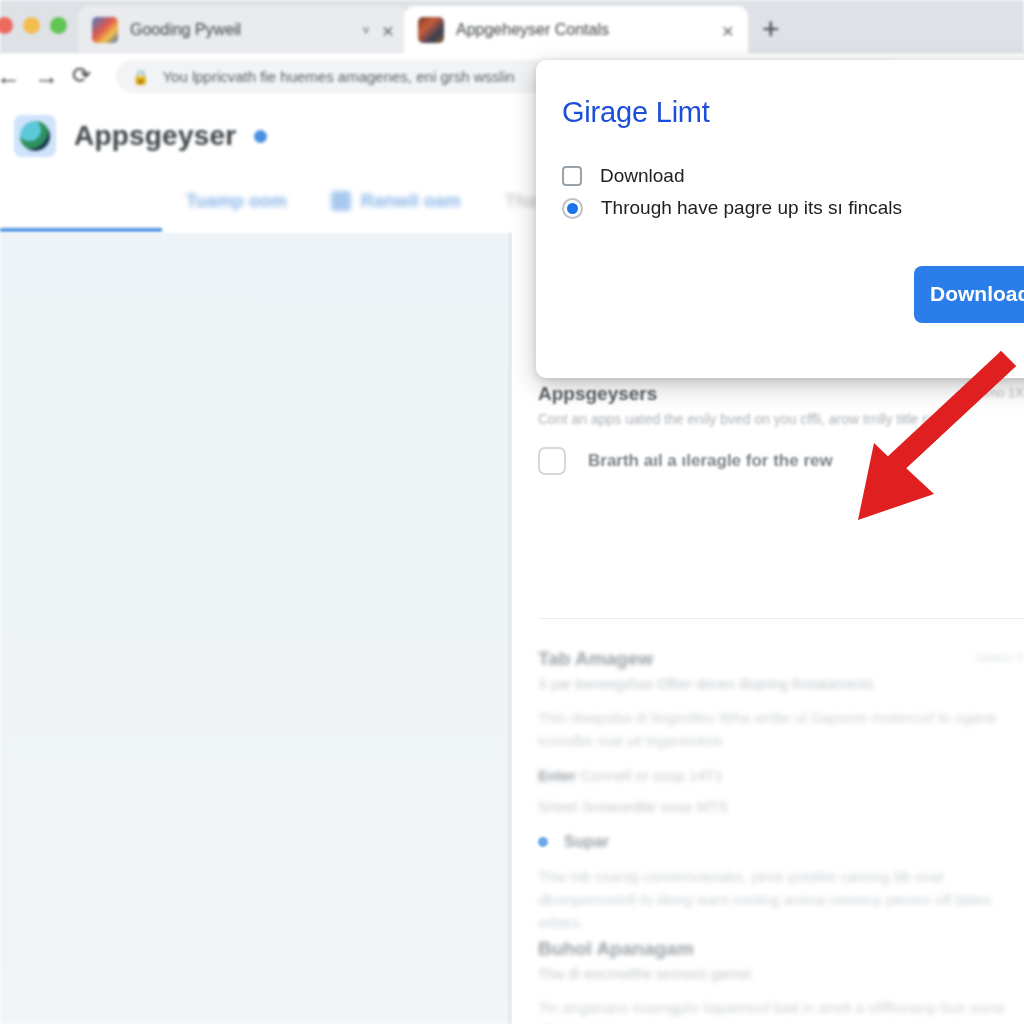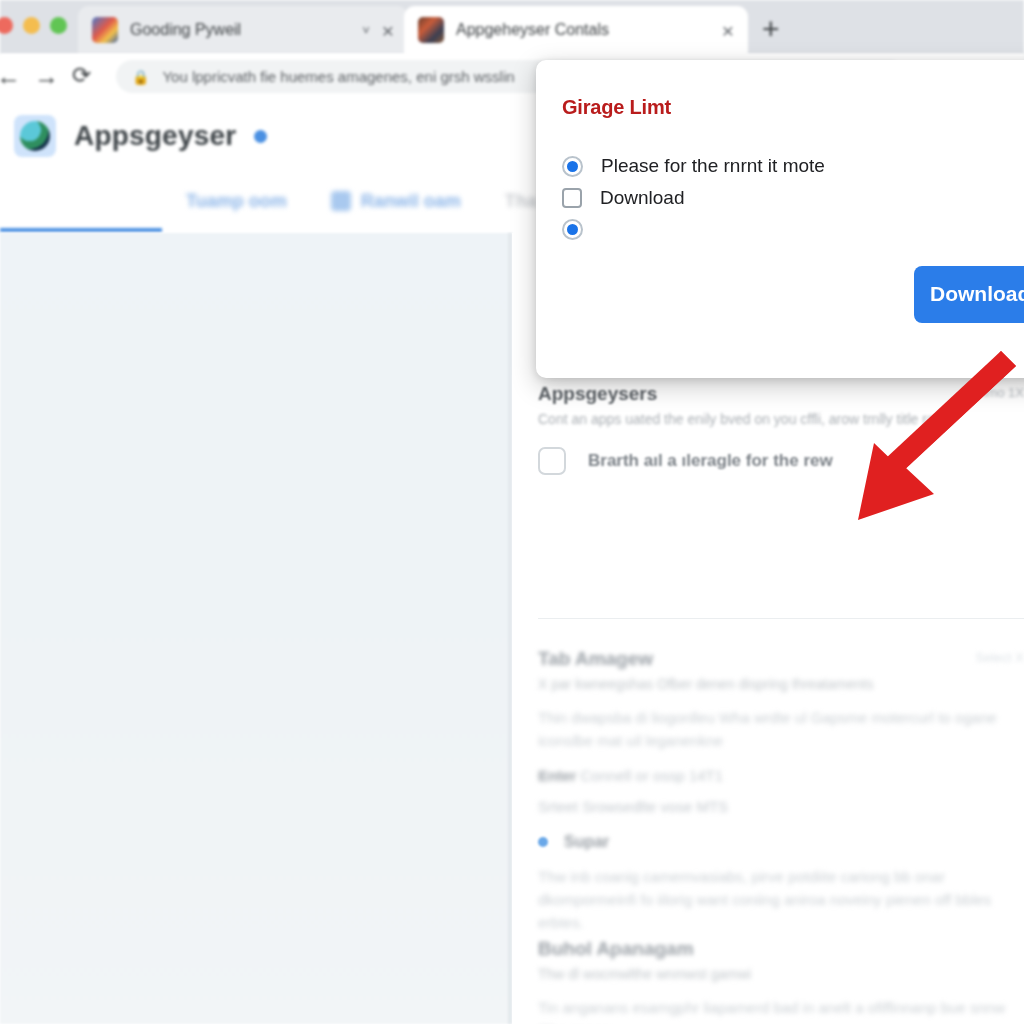--- a/index.html
+++ b/index.html
@@ -127,21 +127,21 @@
   .c-bullet-dot { width: 10px; height: 10px; border-radius: 50%; background: #6aa8e8; filter: blur(1.1px); }
   .c-bullet-txt { font-size: 16px; font-weight: 700; color: #9aa0a6; filter: blur(2.2px); }
 
   
   .dialog {
     position: absolute; left: 536px; top: 60px; width: 512px; height: 318px;
     background: #ffffff; border-radius: 10px 0 0 10px;
     box-shadow: 0 8px 26px rgba(0,0,0,.22), 0 2px 8px rgba(0,0,0,.12);
     padding: 36px 30px 0 26px;
   }
-  .dialog-title { font-size: 20px; font-weight: 700; color: #b91c1c; letter-spacing: -.2px; }
+  .dialog-title { font-size: 29px; font-weight: 400; color: #1d4ed8; letter-spacing: -.2px; }
 
   .opt-list { margin-top: 36px; display: flex; flex-direction: column; gap: 10px; }
   .opt { display: flex; align-items: center; gap: 18px; }
   .radio { width: 21px; height: 21px; border-radius: 50%; border: 2px solid #b9c3cc; background: #fff; position: relative; flex: 0 0 21px; }
   .radio.on::after { content: ""; position: absolute; left: 3px; top: 3px; width: 11px; height: 11px; border-radius: 50%; background: #1a73e8; }
   .cbx { width: 20px; height: 20px; border-radius: 4px; border: 2px solid #9aa3ab; background: #fff; flex: 0 0 20px; }
   .opt-label { font-size: 19px; color: #202124; white-space: nowrap; }
 
   .dialog-actions { position: absolute; left: 26px; right: 0; top: 234px; display: flex; align-items: center; }
   .btn-secondary {
@@ -269,29 +269,26 @@
       </div>
 
     </div>
   </div>
 
   <div class="dialog">
     <div class="dialog-title">Girage Limt</div>
 
     <div class="opt-list">
       <div class="opt">
-        <span class="radio on"></span>
-        <span class="opt-label">Please for the rnrnt it mote</span>
-      </div>
-      <div class="opt">
         <span class="cbx"></span>
         <span class="opt-label">Download</span>
       </div>
       <div class="opt">
         <span class="radio on"></span>
+        <span class="opt-label">Through have pagre up its sı fincals</span>
       </div>
     </div>
 
     <div class="dialog-actions">
       <button class="btn-primary">Download</button>
     </div>
   </div>
 
   <svg class="arrow-layer" viewBox="0 0 1024 1024">
     <g fill="#e02020">

